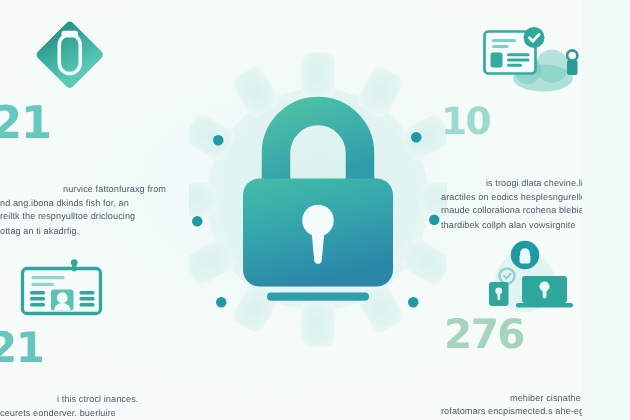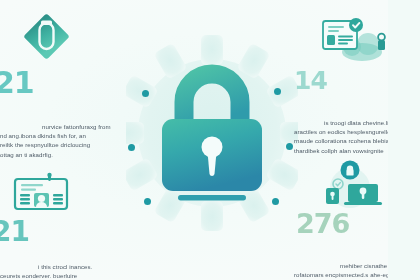--- a/index.html
+++ b/index.html
@@ -268,21 +268,21 @@
           <rect x="20" y="26.5" width="10" height="2" rx="1"></rect>
         </g>
         <circle cx="38" cy="9" r="7" fill="#2fa79c"></circle>
         <path d="M35 9.2 l2.2 2.3 l4.2 -4.6" fill="none" stroke="#f3fbf9" stroke-width="1.9" stroke-linecap="round" stroke-linejoin="round"></path>
         <g fill="#2a9a94">
           <rect x="60" y="24" width="7" height="10" rx="1.5"></rect>
           <circle cx="63.5" cy="21" r="3.4" fill="none" stroke="#2a9a94" stroke-width="1.8"></circle>
         </g>
       </svg>
     </div>
-    <div class="dropcap">14</div>
+    <div class="dropcap">10</div>
     <div class="quad-body blurb">
       <span class="ln">is troogi dlata chevine.lig</span>
       <span class="ln">aractiles on eodics hesplesngurellency</span>
       <span class="ln">rnaude collorationa rcohena blebiacsin</span>
       <span class="ln">thardibek collph alan vowsirgnite</span>
     </div>
   </div>
 
   <div class="quad" id="quad-br">
     <div class="quad-icon">

